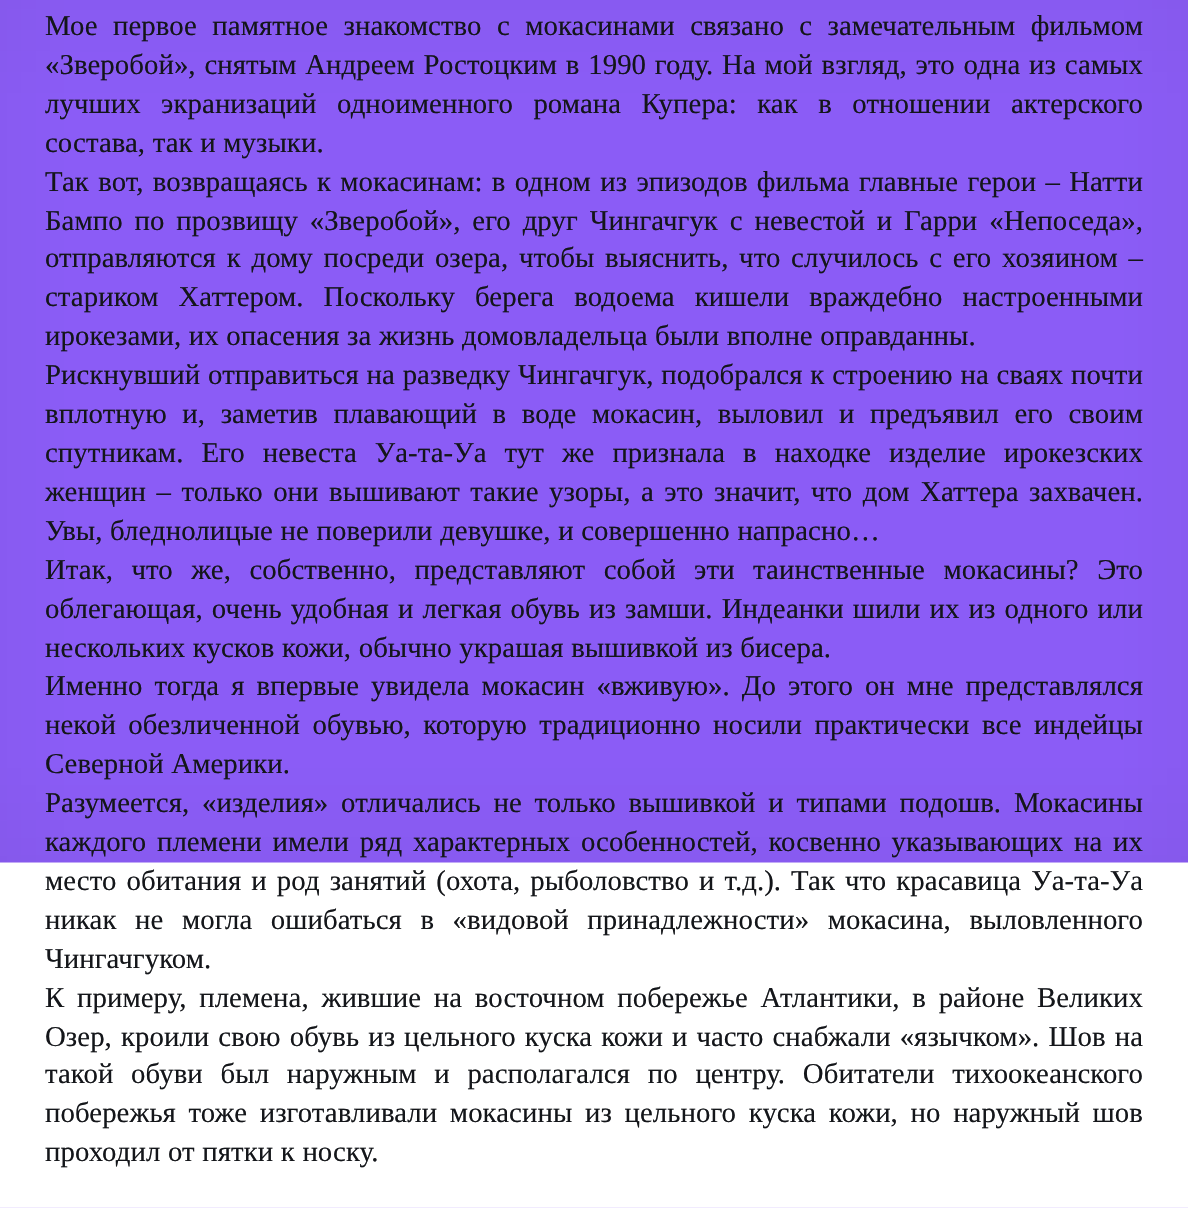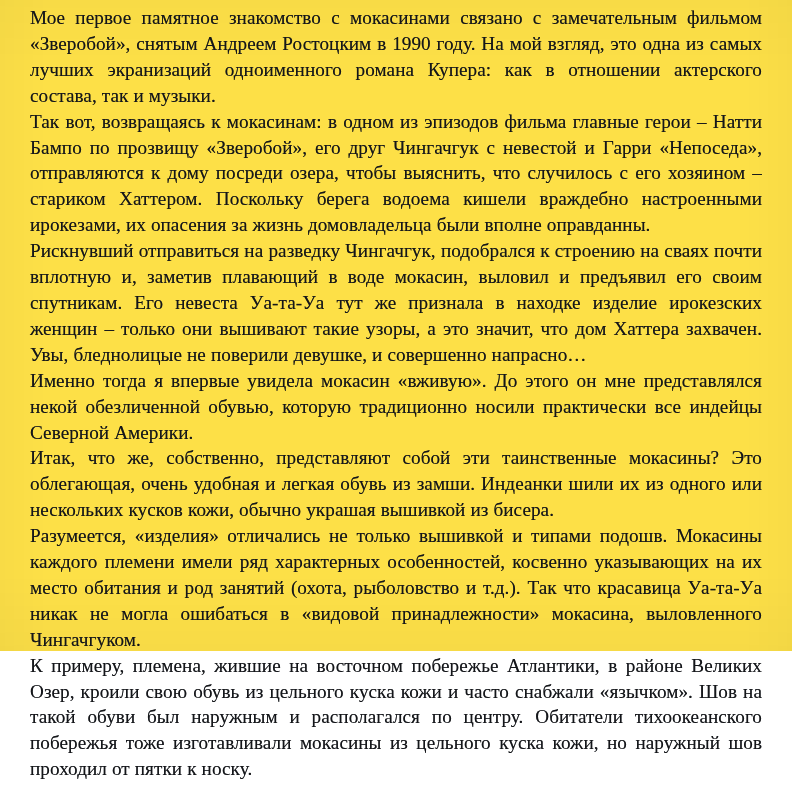--- a/index.html
+++ b/index.html
@@ -11,22 +11,22 @@
   body {
     width: 792px;
     height: 805px;
     overflow: hidden;
     font-family: "Liberation Serif", "DejaVu Serif", serif;
   }
 
   .page {
     position: relative;
     width: 792px;
-    height: 651px;
-    background: #fde047;
+    height: 575px;
+    background: #8b5cf6;
     box-sizing: border-box;
     padding: 5px 30px 0 30px;
   }
 
   
   .scan-tint {
     position: absolute;
     inset: 0;
     pointer-events: none;
     background:
@@ -65,19 +65,19 @@
 </head>
 <body>
 
 <div class="page">
   <div class="scan-tint"></div>
 
   <div class="body-text">
     <p class="para">Мое первое памятное знакомство с мокасинами связано с замечательным фильмом «Зверобой», снятым Андреем Ростоцким в 1990 году. На мой взгляд, это одна из самых лучших экранизаций одноименного романа Купера: как в отношении актерского состава, так и музыки.</p>
     <p class="para">Так вот, возвращаясь к мокасинам: в одном из эпизодов фильма главные герои – Натти Бампо по прозвищу «Зверобой», его друг Чингачгук с невестой и Гарри «Непоседа», отправляются к дому посреди озера, чтобы выяснить, что случилось с его хозяином – стариком Хаттером. Поскольку берега водоема кишели враждебно настроенными ирокезами, их опасения за жизнь домовладельца были вполне оправданны.</p>
     <p class="para">Рискнувший отправиться на разведку Чингачгук, подобрался  к строению на сваях почти вплотную и, заметив плавающий в воде мокасин, выловил и предъявил его своим спутникам. Его невеста Уа-та-Уа тут же признала в находке изделие ирокезских женщин – только они вышивают такие узоры, а это значит, что дом Хаттера захвачен. Увы, бледнолицые не поверили девушке, и совершенно напрасно…</p>
+    <p class="para">Итак, что же, собственно, представляют собой эти таинственные мокасины? Это облегающая, очень удобная и легкая обувь из замши. Индеанки шили их из одного или нескольких  кусков кожи, обычно украшая вышивкой из бисера.</p>
     <p class="para">Именно тогда я впервые увидела мокасин «вживую». До этого он мне представлялся некой обезличенной обувью, которую традиционно носили практически все индейцы Северной Америки.</p>
-    <p class="para">Итак, что же, собственно, представляют собой эти таинственные мокасины? Это облегающая, очень удобная и легкая обувь из замши. Индеанки шили их из одного или нескольких  кусков кожи, обычно украшая вышивкой из бисера.</p>
     <p class="para">Разумеется, «изделия» отличались не только вышивкой и типами подошв. Мокасины каждого племени имели ряд характерных особенностей, косвенно указывающих на их место обитания и род занятий (охота, рыболовство и т.д.). Так что красавица Уа-та-Уа никак не могла ошибаться в «видовой принадлежности» мокасина, выловленного Чингачгуком.</p>
     <p class="para">К примеру, племена, жившие на восточном побережье Атлантики, в районе Великих Озер, кроили свою обувь из цельного куска кожи и часто снабжали «язычком». Шов на такой обуви был наружным и располагался по центру. Обитатели тихоокеанского побережья тоже изготавливали мокасины из цельного куска кожи, но наружный шов проходил от пятки к носку.</p>
 
   </div>
 </div>
 
 </body></html>

